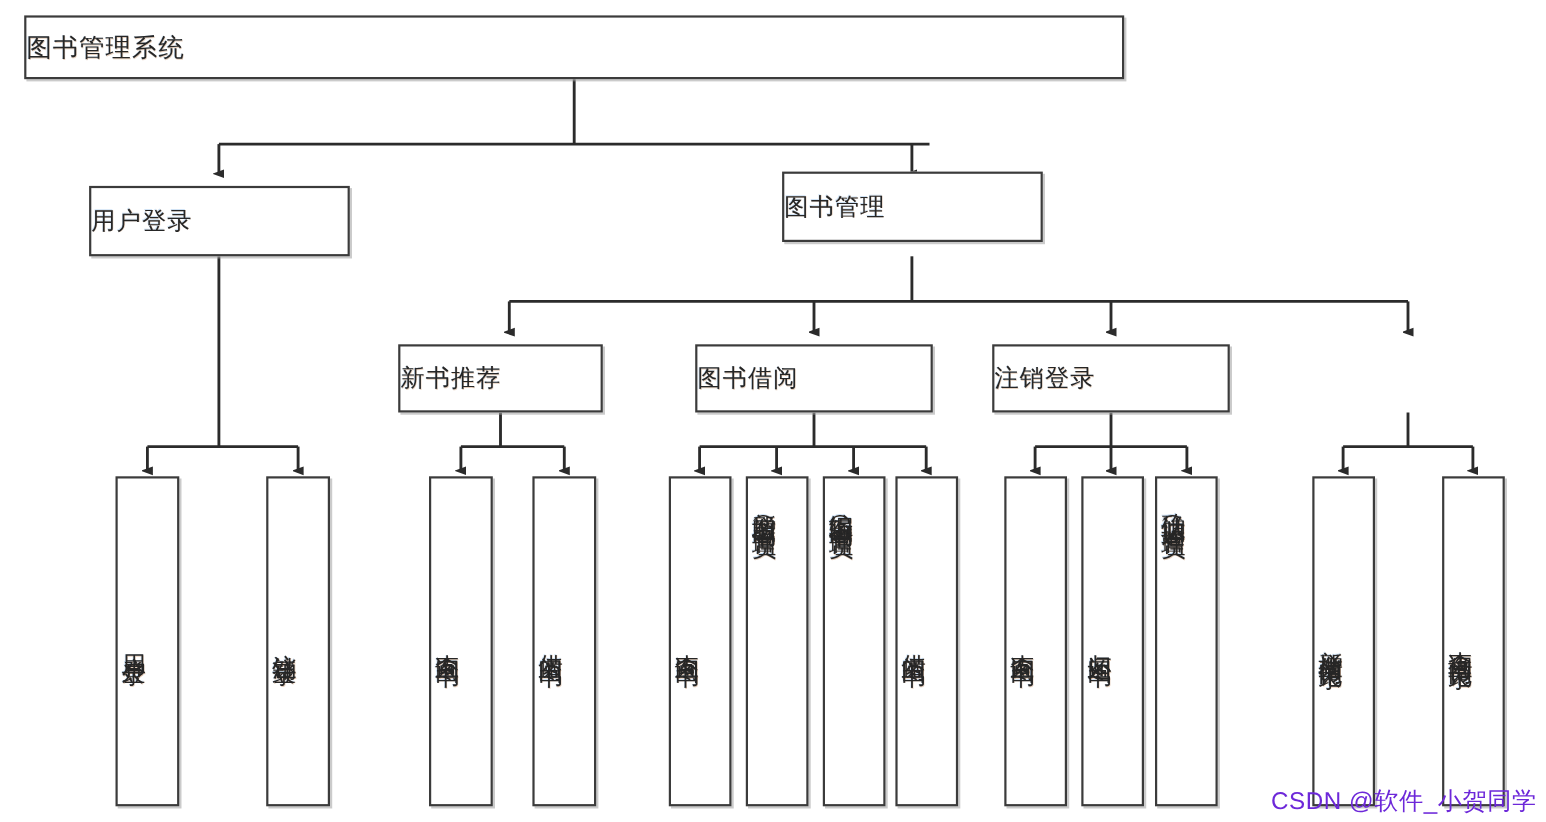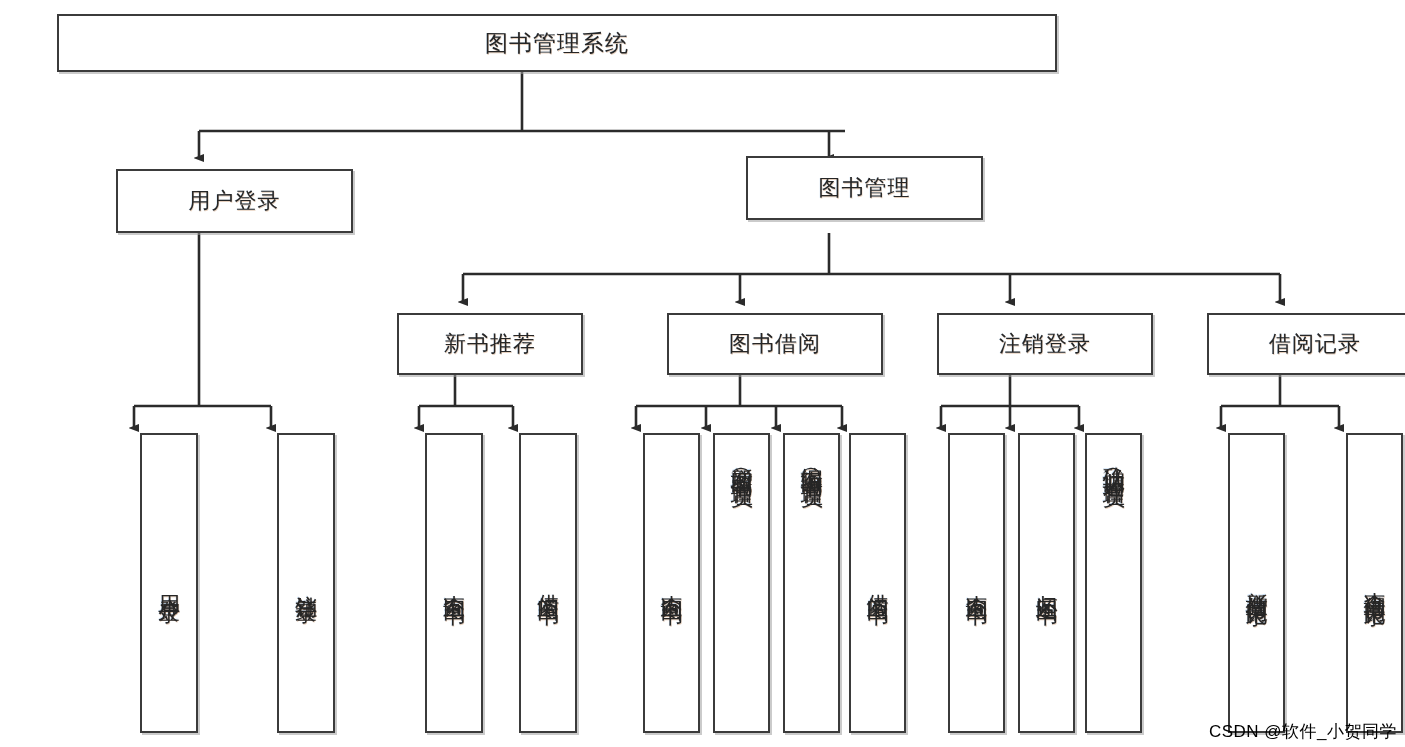--- a/index.html
+++ b/index.html
@@ -14,23 +14,22 @@
     background:#ffffff;
     overflow:hidden;
   }
   .node{
     position:absolute;
     box-sizing:border-box;
     background:#ffffff;
     border:2.5px solid #3b3b3b;
     display:flex;
     align-items:center;
-    justify-content:center;
+    justify-content:flex-start;
     box-shadow:2px 2px 0 rgba(160,160,160,0.55);
-    margin-left:35px;
   }
   .node .label{
     font-size:22px;
     line-height:1.25;
     letter-spacing:1px;
     color:#262626;
     white-space:nowrap;
     text-shadow:0.5px 0.5px 0 rgba(200,150,110,0.45),
                 -0.5px -0.5px 0 rgba(150,190,230,0.45);
   }
@@ -54,22 +53,22 @@
   svg#edges{
     position:absolute;
     left:0;top:0;
     width:1405px;height:747px;
     pointer-events:none;
   }
   .watermark{
     position:absolute;
     right:8px;
     bottom:4px;
-    font-size:17px;
-    color:#000000;
+    font-size:22px;
+    color:#6d28d9;
     letter-spacing:0.5px;
     white-space:nowrap;
   }
 </style>
 </head>
 <body>
 
 <div id="stage">
 
   <svg id="edges" viewBox="0 0 1405 747">
@@ -135,23 +134,20 @@
 
   <div class="node" style="left:632px;top:313px;width:216px;height:62px;">
     <span class="label">图书借阅</span>
   </div>
   <div class="node" style="left:362px;top:313px;width:186px;height:62px;">
     <span class="label">新书推荐</span>
   </div>
   <div class="node" style="left:902px;top:313px;width:216px;height:62px;">
     <span class="label">注销登录</span>
   </div>
-  <div class="node" style="left:1172px;top:313px;width:216px;height:62px;">
-    <span class="label">借阅记录</span>
-  </div>
 
   <div class="node vertical mid" style="left:105px;top:433px;width:58px;height:300px;">
     <span class="label">用户登录</span>
   </div>
   <div class="node vertical mid" style="left:242px;top:433px;width:58px;height:300px;">
     <span class="label">注销登录</span>
   </div>
 
   <div class="node vertical mid" style="left:390px;top:433px;width:58px;height:300px;">
     <span class="label">查询图书</span>

